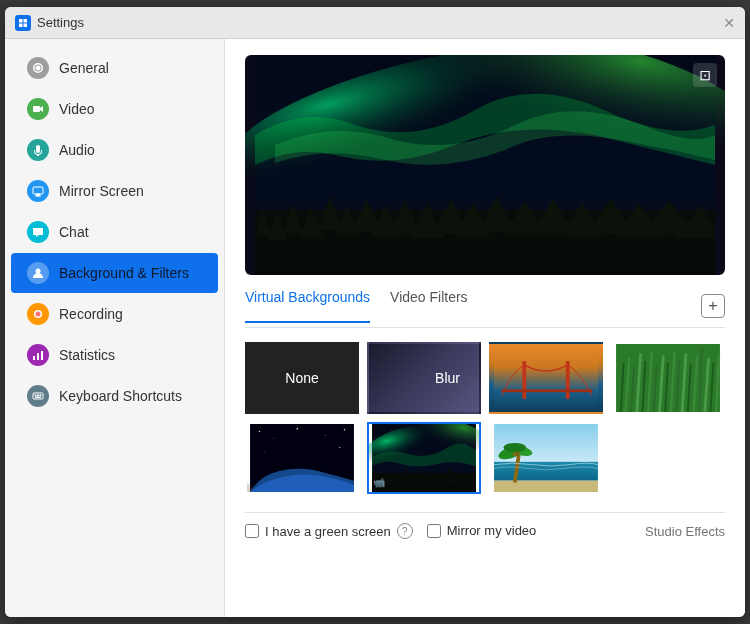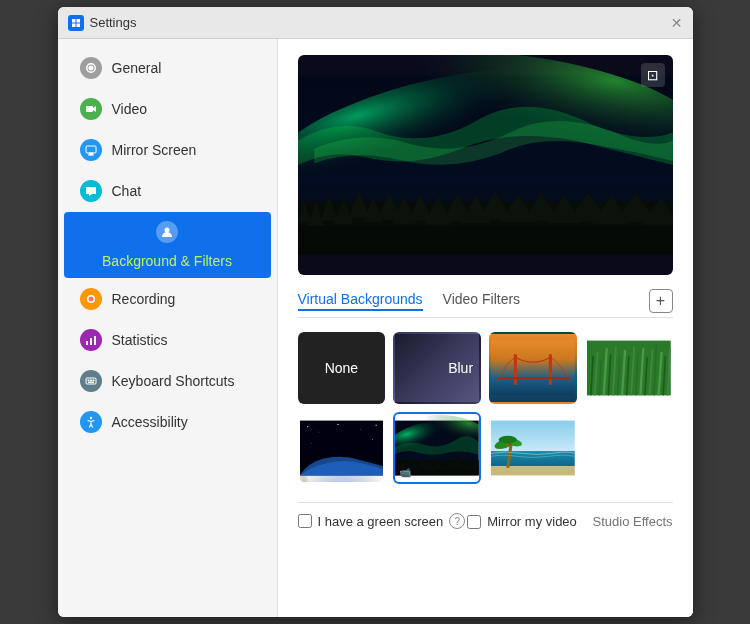--- a/index.html
+++ b/index.html
@@ -7,21 +7,21 @@
       font-family: -apple-system, BlinkMacSystemFont, 'Segoe UI', sans-serif;
       background: #3a3a3a;
       display: flex;
       align-items: center;
       justify-content: center;
       width: 750px;
       height: 624px;
       overflow: hidden;
     }
     .window {
-      width: 635px;
+      width: 740px;
       height: 610px;
       background: #f5f5f5;
       border-radius: 6px;
       overflow: hidden;
       display: flex;
       flex-direction: column;
       box-shadow: 0 4px 20px rgba(0,0,0,0.5);
     }
     .titlebar {
       background: #e8e8e8;
@@ -76,22 +76,21 @@
       padding: 9px 16px;
       cursor: pointer;
       font-size: 14px;
       color: #333;
       gap: 10px;
       border-radius: 4px;
       margin: 1px 6px;
     }
     .sidebar-item.active {
       background: #0e71eb;
-      color: #bef264;
-      flex-direction: column;
+      color: #0f172a;
     }
     .sidebar-item.active .icon-circle {
       background: white;
       color: #0e71eb;
     }
     .icon-circle {
       width: 22px;
       height: 22px;
       border-radius: 50%;
       display: flex;
@@ -138,21 +137,21 @@
       justify-content: space-between;
       border-bottom: 1px solid #e0e0e0;
       padding-bottom: 4px;
     }
     .tabs-left {
       display: flex;
       gap: 20px;
     }
     .tab {
       font-size: 14px;
-      padding-bottom: 2px;
+      padding-bottom: 16px;
       cursor: pointer;
       color: #555;
     }
     .tab.active {
       color: #0e71eb;
       border-bottom: 2px solid #0e71eb;
       font-weight: 500;
     }
     .tab-add-btn {
       width: 24px;
@@ -165,21 +164,21 @@
       font-size: 16px;
     }
     
     .bg-grid {
       display: grid;
       grid-template-columns: repeat(4, 1fr);
       gap: 8px;
     }
     .bg-tile {
       height: 72px;
-      border-radius: 6px;
+      border-radius: 0;
       overflow: hidden;
       cursor: pointer;
       position: relative;
       border: 2px solid transparent;
     }
     .bg-tile.selected {
       border-color: #0e71eb;
     }
     .bg-tile-none {
       background: #222;
@@ -209,22 +208,22 @@
     .footer {
       display: flex;
       align-items: center;
       justify-content: space-between;
       padding: 10px 0 4px;
       border-top: 1px solid #e0e0e0;
       margin-top: 4px;
     }
     .footer-left {
       display: flex;
-      align-items: flex-end;
-      gap: 2px;
+      align-items: flex-start;
+      gap: 14px;
     }
     .checkbox-group {
       display: flex;
       align-items: center;
       gap: 6px;
       font-size: 13px;
       color: #333;
     }
     .checkbox-group input[type=checkbox] {
       width: 14px;
@@ -290,20 +289,28 @@
         <div class="sidebar-item">
           <span class="icon-circle" style="background: rgb(76, 175, 80); color: white; font-size: 11px;">
             <svg width="12" height="12" viewBox="0 0 12 12" fill="white">
               <rect x="1" y="3" width="7" height="6" rx="1"></rect>
               <path d="M8 5l3-2v6l-3-2V5z"></path>
             </svg>
           </span>
           <span>Video</span>
         </div>
         <div class="sidebar-item">
+          <span class="icon-circle" style="background: rgb(38, 166, 154); color: white; font-size: 11px;">
+            <svg width="12" height="12" viewBox="0 0 12 12" fill="white">
+              <path d="M6 1C4.9 1 4 1.9 4 3v4c0 1.1.9 2 2 2s2-.9 2-2V3c0-1.1-.9-2-2-2zM2 6v1a4 4 0 008 0V6h-1v1a3 3 0 01-6 0V6H2zm4 5h-1v1h2v-1H6z"></path>
+            </svg>
+          </span>
+          <span>Audio</span>
+        </div>
+        <div class="sidebar-item">
           <span class="icon-circle" style="background: rgb(33, 150, 243); color: white; font-size: 11px;">
             <svg width="12" height="12" viewBox="0 0 12 12" fill="white">
               <rect x="1" y="2" width="10" height="7" rx="1" stroke="white" stroke-width="1" fill="none"></rect>
               <path d="M4 9l1 2h2l1-2H4zM3 11h6" stroke="white" stroke-width="1"></path>
             </svg>
           </span>
           <span>Mirror Screen</span>
         </div>
         <div class="sidebar-item">
           <span class="icon-circle" style="background: rgb(0, 188, 212); color: white; font-size: 11px;">
@@ -345,29 +352,20 @@
           <span class="icon-circle" style="background: rgb(96, 125, 139); color: white; font-size: 11px;">
             <svg width="12" height="12" viewBox="0 0 12 12" fill="white">
               <rect x="1" y="3" width="10" height="6" rx="1" stroke="white" stroke-width="1" fill="none"></rect>
               <rect x="2.5" y="4.5" width="2" height="1.5" rx="0.3" fill="white"></rect>
               <rect x="5" y="4.5" width="2" height="1.5" rx="0.3" fill="white"></rect>
               <rect x="7.5" y="4.5" width="2" height="1.5" rx="0.3" fill="white"></rect>
               <rect x="3" y="6.5" width="6" height="1.5" rx="0.3" fill="white"></rect>
             </svg>
           </span>
           <span>Keyboard Shortcuts</span>
-        </div>
-        <div class="sidebar-item">
-          <span class="icon-circle" style="background: rgb(33, 150, 243); color: white; font-size: 11px;">
-            <svg width="12" height="12" viewBox="0 0 12 12" fill="white">
-              <circle cx="6" cy="2" r="1.2"></circle>
-              <path d="M3 4.5l3 1 3-1M6 5.5v3M4.5 11l1.5-2.5L7.5 11" stroke="white" stroke-width="1.2" stroke-linecap="round" fill="none"></path>
-            </svg>
-          </span>
-          <span>Accessibility</span>
         </div>
       </div>
 
     <div class="content">
 
       <div class="preview-container">
         <svg class="aurora-preview" viewBox="0 0 460 220" xmlns="http://www.w3.org/2000/svg">
           <defs>
             <radialGradient id="ag1" cx="30%" cy="20%" r="60%">
               <stop offset="0%" stop-color="#00ff88" stop-opacity="0.6"></stop>

